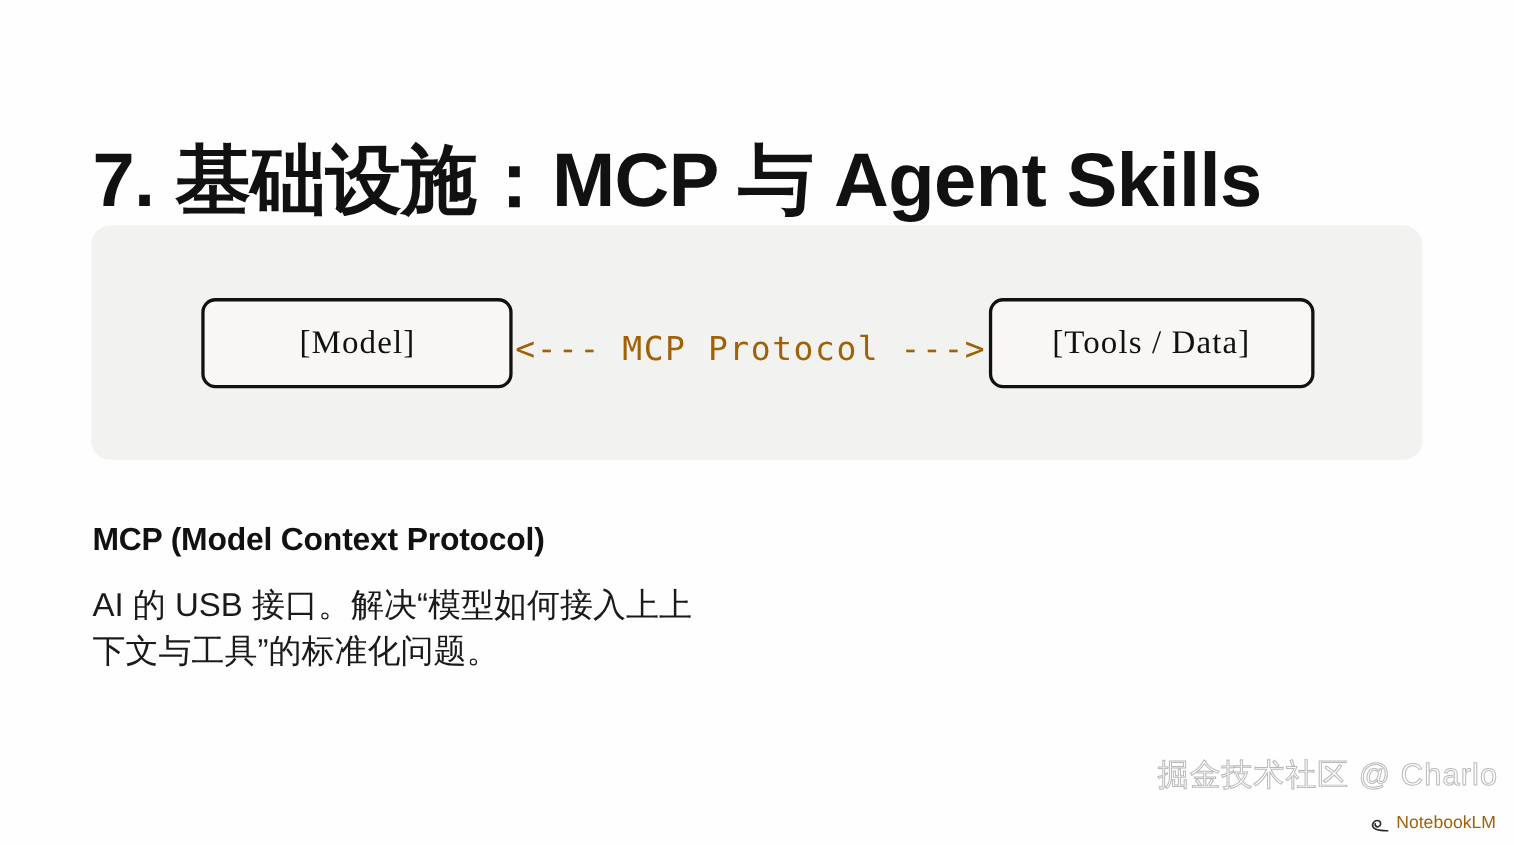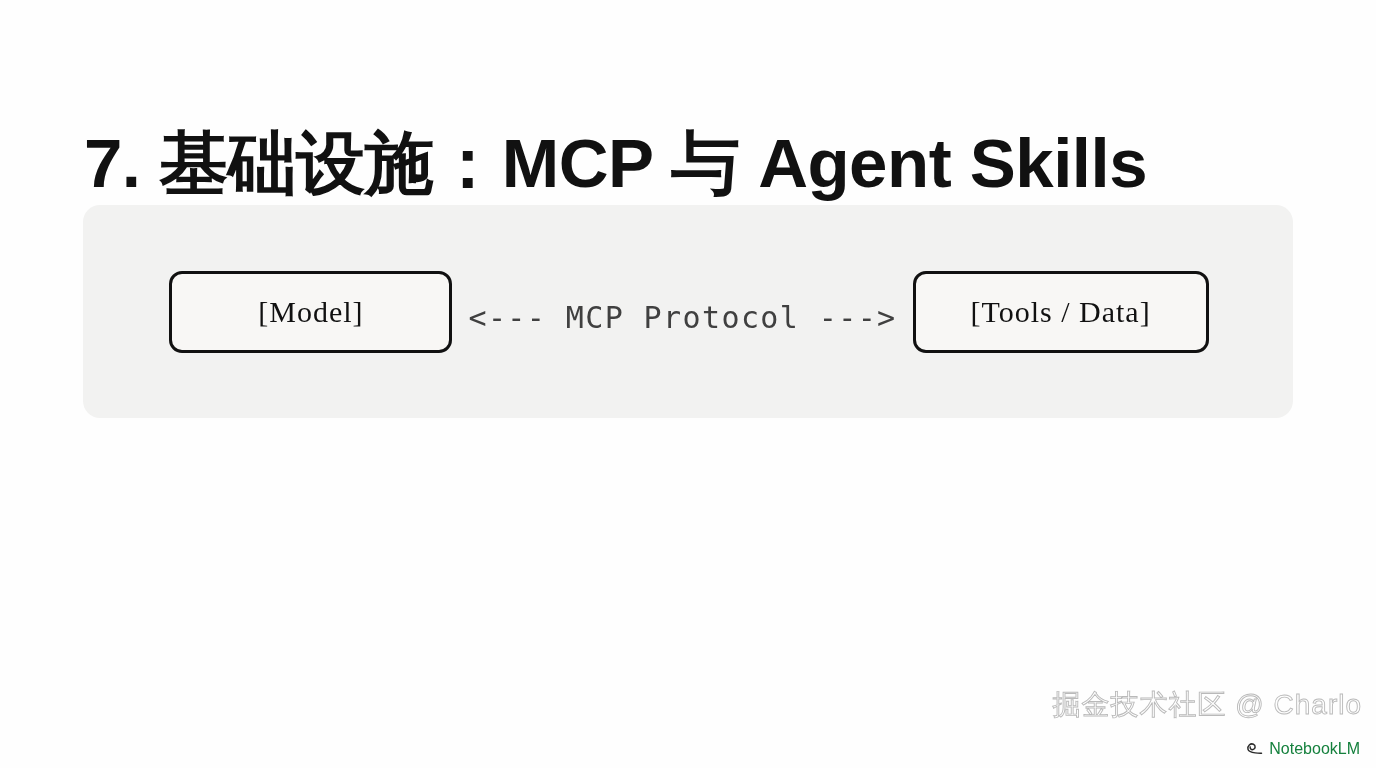--- a/index.html
+++ b/index.html
@@ -70,24 +70,24 @@
     font-size: 30px;
     color: #111111;
     letter-spacing: 1px;
     white-space: nowrap;
   }
   .node-box.left  { min-width: 283px; margin-left: 2px; }
   .node-box.right { min-width: 296px; text-align: center; }
   .protocol-label {
     font-family: "DejaVu Sans Mono", "Liberation Mono", monospace;
     font-size: 30px;
-    color: #404040;
+    color: #a16207;
     letter-spacing: 1.4px;
     white-space: nowrap;
-    padding: 0 16px;
+    padding: 0 2px;
     margin-top: 12px;
   }
 
   
   .columns {
     position: absolute;
     left: 84px;
     top: 476px;
     width: 1230px;
     display: flex;
@@ -123,44 +123,48 @@
     letter-spacing: 1px;
     color: transparent;
     -webkit-text-stroke: 0.9px #b9b9b9;
     white-space: nowrap;
   }
   .brand {
     position: absolute;
     right: 16px;
     bottom: 10px;
     display: flex;
-    align-items: flex-start;
+    align-items: center;
     gap: 6px;
     font-size: 16px;
-    color: #15803d;
+    color: #a16207;
     white-space: nowrap;
   }
   .brand svg { display: block; }
 </style>
 </head>
 <body>
 
 <div class="slide">
 
   <h1 class="slide-title">7. 基础设施：MCP 与 Agent Skills</h1>
 
   <div class="diagram-panel">
     <div class="diagram-row">
       <div class="node-box left">[Model]</div>
       <div class="protocol-label">&lt;--- MCP Protocol ---&gt;</div>
       <div class="node-box right">[Tools / Data]</div>
     </div>
   </div>
 
   <div class="columns">
+    <div class="col left-col">
+      <h2 class="col-heading">MCP (Model Context Protocol)</h2>
+      <p class="col-body">AI 的 USB 接口。解决“模型如何接入上上下文与工具”的标准化问题。</p>
+    </div>
     <div class="col right-col">
     </div>
   </div>
 
   <div class="watermark">掘金技术社区 @ Charlo</div>
 
   <div class="brand">
     <span>
       <svg width="17" height="15" viewBox="0 0 17 15" aria-hidden="true">
         <path d="M15.5 13.2 C15.5 13.2 3.2 13.6 2.0 9.4 C1.0 5.9 4.6 3.0 7.4 4.2 C9.9 5.3 9.6 9.0 7.0 9.6 C5.2 10.0 3.8 8.6 4.2 7.0" fill="none" stroke="#2a2a2a" stroke-width="1.5" stroke-linecap="round"></path>

